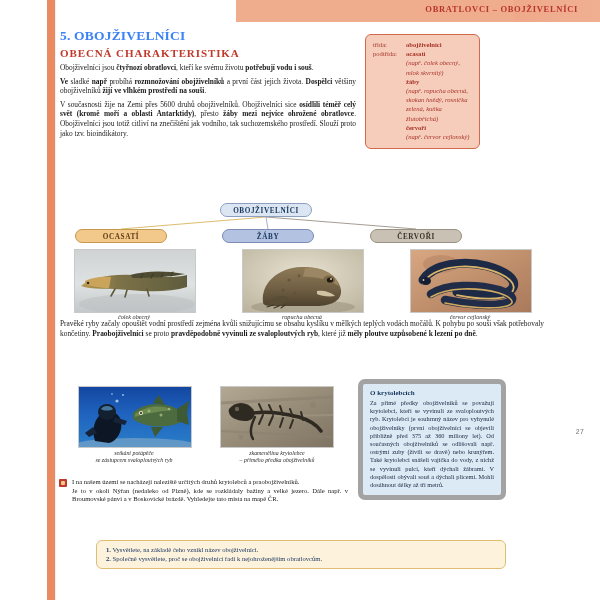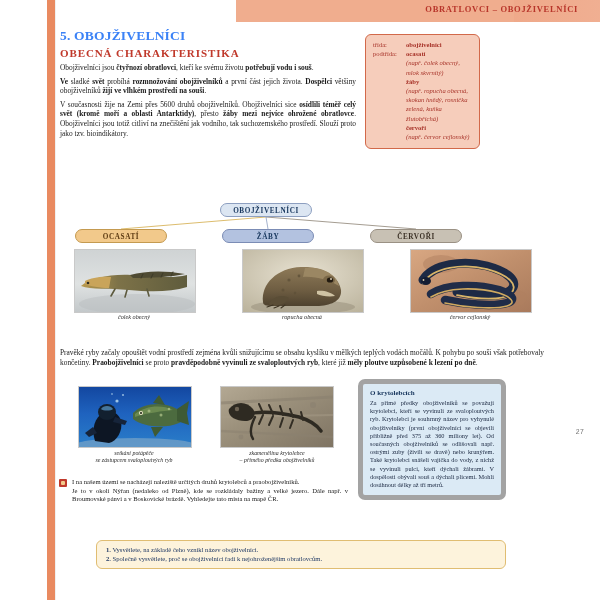--- a/index.html
+++ b/index.html
@@ -178,21 +178,21 @@
     position: absolute;
     font-size: 6.2px;
     font-style: italic;
     color: #2b2b2b;
     text-align: center;
     font-family: "Liberation Serif", serif;
   }
   
   .midpara {
     position: absolute;
-    left: 60px; top: 348px;
+    left: 60px; top: 319px;
     width: 484px;
     font-size: 7.4px;
     line-height: 9.7px;
     text-align: justify;
     color: #1a1a1a;
     font-family: "Liberation Serif", serif;
   }
   
   .lowphotos { position: absolute; left: 60px; top: 386px; width: 290px; }
   .lowcapwrap {
@@ -302,21 +302,21 @@
   <div class="header-title">OBRATLOVCI – OBOJŽIVELNÍCI</div>
 
   <div class="content">
     <h1 class="chapter">5. OBOJŽIVELNÍCI</h1>
     <h2 class="section">OBECNÁ CHARAKTERISTIKA</h2>
     <div class="bodycol">
       <p class="body">
         Obojživelníci jsou <b>čtyřnozí obratlovci</b>, kteří ke svému životu <b>potřebují vodu i souš</b>.
       </p>
       <p class="body">
-        <b>Ve</b> sladké <b>svět</b> probíhá <b>rozmnožování obojživelníků</b> a první část jejich života. <b>Dospělci</b> většiny obojživelníků <b>žijí ve vlhkém prostředí na souši</b>.
+        <b>Ve</b> sladké <b>např</b> probíhá <b>rozmnožování obojživelníků</b> a první část jejich života. <b>Dospělci</b> většiny obojživelníků <b>žijí ve vlhkém prostředí na souši</b>.
       </p>
       <p class="body">
         V současnosti žije na Zemi přes 5600 druhů obojživelníků. Obojživelníci sice <b>osídlili téměř celý svět (kromě moří a oblasti Antarktidy)</b>, přesto <b>žáby mezi nejvíce ohrožené obratlovce</b>. Obojživelníci jsou totiž citliví na znečištění jak vodního, tak suchozemského prostředí. Slouží proto jako tzv. bioindikátory.
       </p>
     </div>
   </div>
 
   <div class="taxbox">
     <div class="taxrow">
       <span class="taxlabel">třída:</span>

